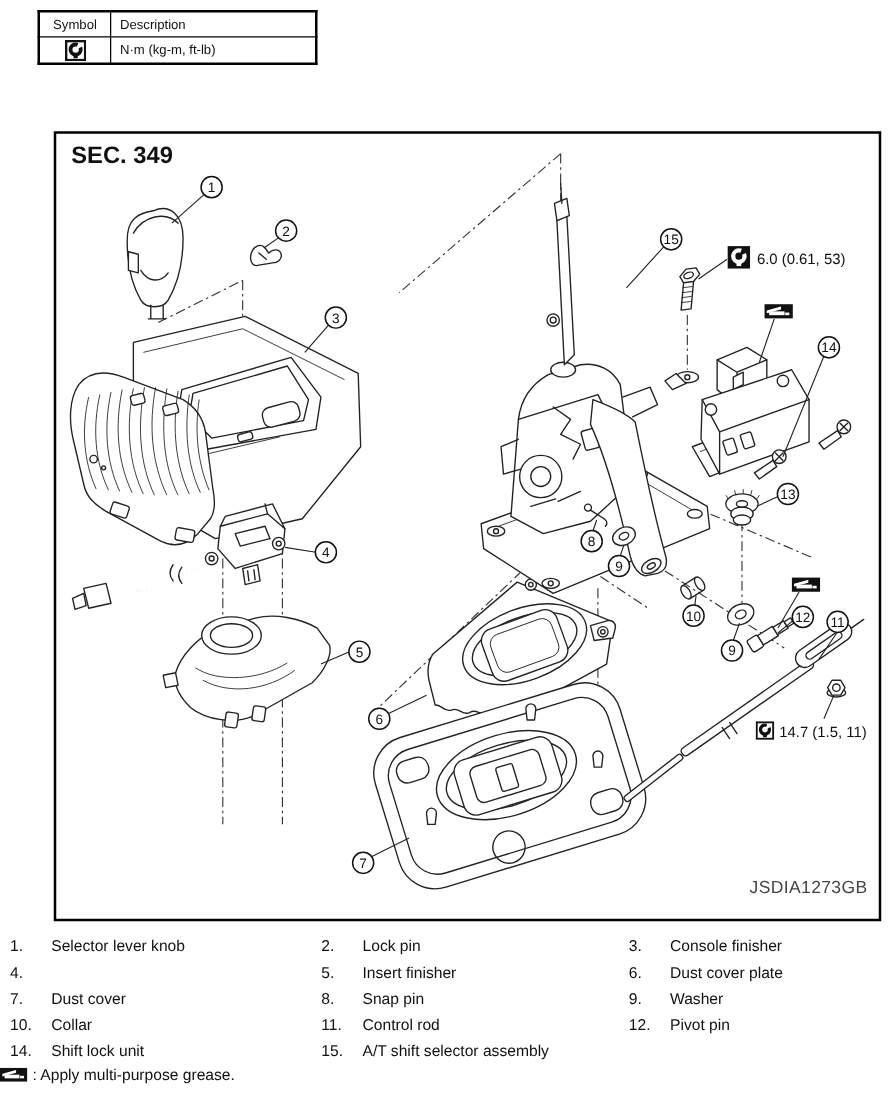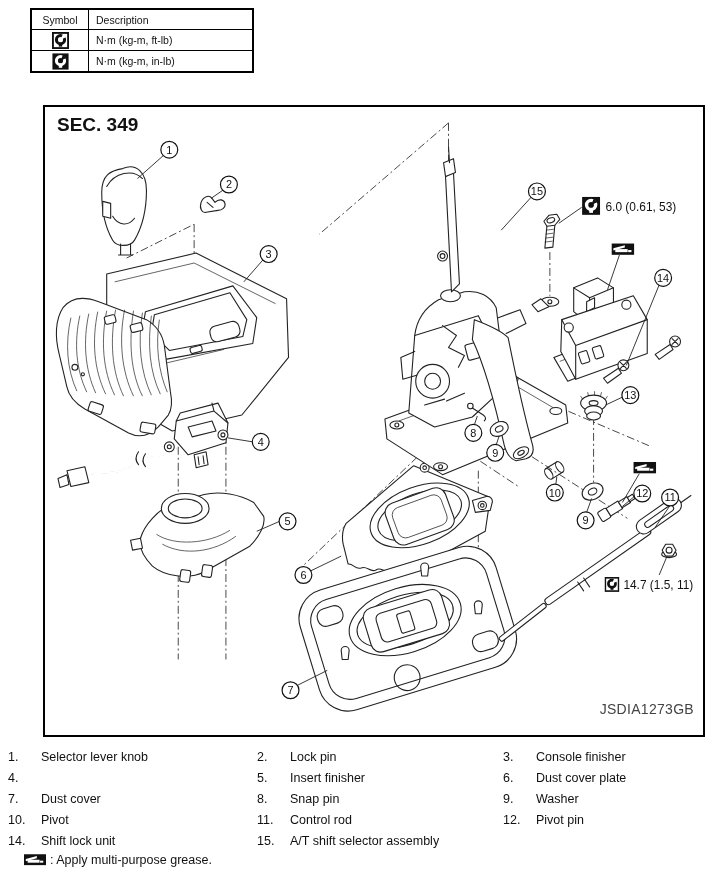--- a/index.html
+++ b/index.html
@@ -33,21 +33,21 @@
   .ld{stroke:#222;stroke-width:.9;fill:none;}
   .callout circle{fill:#fff;stroke:#111;stroke-width:1.2;}
   .callout text{font-size:11px;fill:#111;text-anchor:middle;font-family:"Liberation Sans",sans-serif;}
   .tq{font-size:12px;fill:#111;font-family:"Liberation Sans",sans-serif;}
 
   
   .parts{position:absolute;left:8px;top:747px;width:703px;display:grid;
          grid-template-columns:249px 246px 1fr;grid-auto-rows:21px;}
   .pitem{display:flex;align-items:baseline;font-size:12.5px;line-height:21px;}
   .pnum{display:inline-block;width:33px;flex:0 0 33px;}
-  .grease-note{position:absolute;left:24px;top:853px;display:flex;align-items:center;
+  .grease-note{position:absolute;left:0;top:853px;display:flex;align-items:center;
                font-size:12.5px;}
   .grease-note svg{margin-right:4px;}
 </style>
 </head>
 <body>
 
 <svg width="0" height="0" style="position:absolute" aria-hidden="true">
   <defs>
     <symbol id="icon-ft" viewBox="0 0 20 20">
       <rect x="1.1" y="1.1" width="17.8" height="17.8" fill="#fff" stroke="#111" stroke-width="2.2"></rect>
@@ -84,28 +84,20 @@
       <th class="col-desc">Description</th>
     </tr>
     <tr>
       <td class="col-sym">
         <svg width="17" height="17">
               <use href="#icon-ft" width="17" height="17"></use>
             </svg>
       </td>
       <td class="col-desc">N·m (kg-m, ft-lb)</td>
     </tr>
-    <tr>
-      <td class="col-sym">
-        <svg width="17" height="17">
-              <use href="#icon-in" width="17" height="17"></use>
-            </svg>
-      </td>
-      <td class="col-desc">N·m (kg-m, in-lb)</td>
-    </tr>
   </tbody>
     </table>
 
   <div class="figure">
     <svg class="art" width="654" height="624" viewBox="0 0 658 628">
 
       <g>
         <path class="cl" d="M82,152 L150,118 M150,118 L150,196"></path>
         <path class="cl" d="M134,278 L134,556 M182,278 L182,556"></path>
         <path class="cl" d="M406,16 L406,58 M406,16 L276,128"></path>
@@ -458,21 +450,21 @@
     <div class="pitem">
         <span class="pnum">8.</span>
         <span>Snap pin</span>
       </div>
     <div class="pitem">
         <span class="pnum">9.</span>
         <span>Washer</span>
       </div>
     <div class="pitem">
         <span class="pnum">10.</span>
-        <span>Pivot</span>
+        <span>Collar</span>
       </div>
     <div class="pitem">
         <span class="pnum">11.</span>
         <span>Control rod</span>
       </div>
     <div class="pitem">
         <span class="pnum">12.</span>
         <span>Pivot pin</span>
       </div>
     <div class="pitem">

